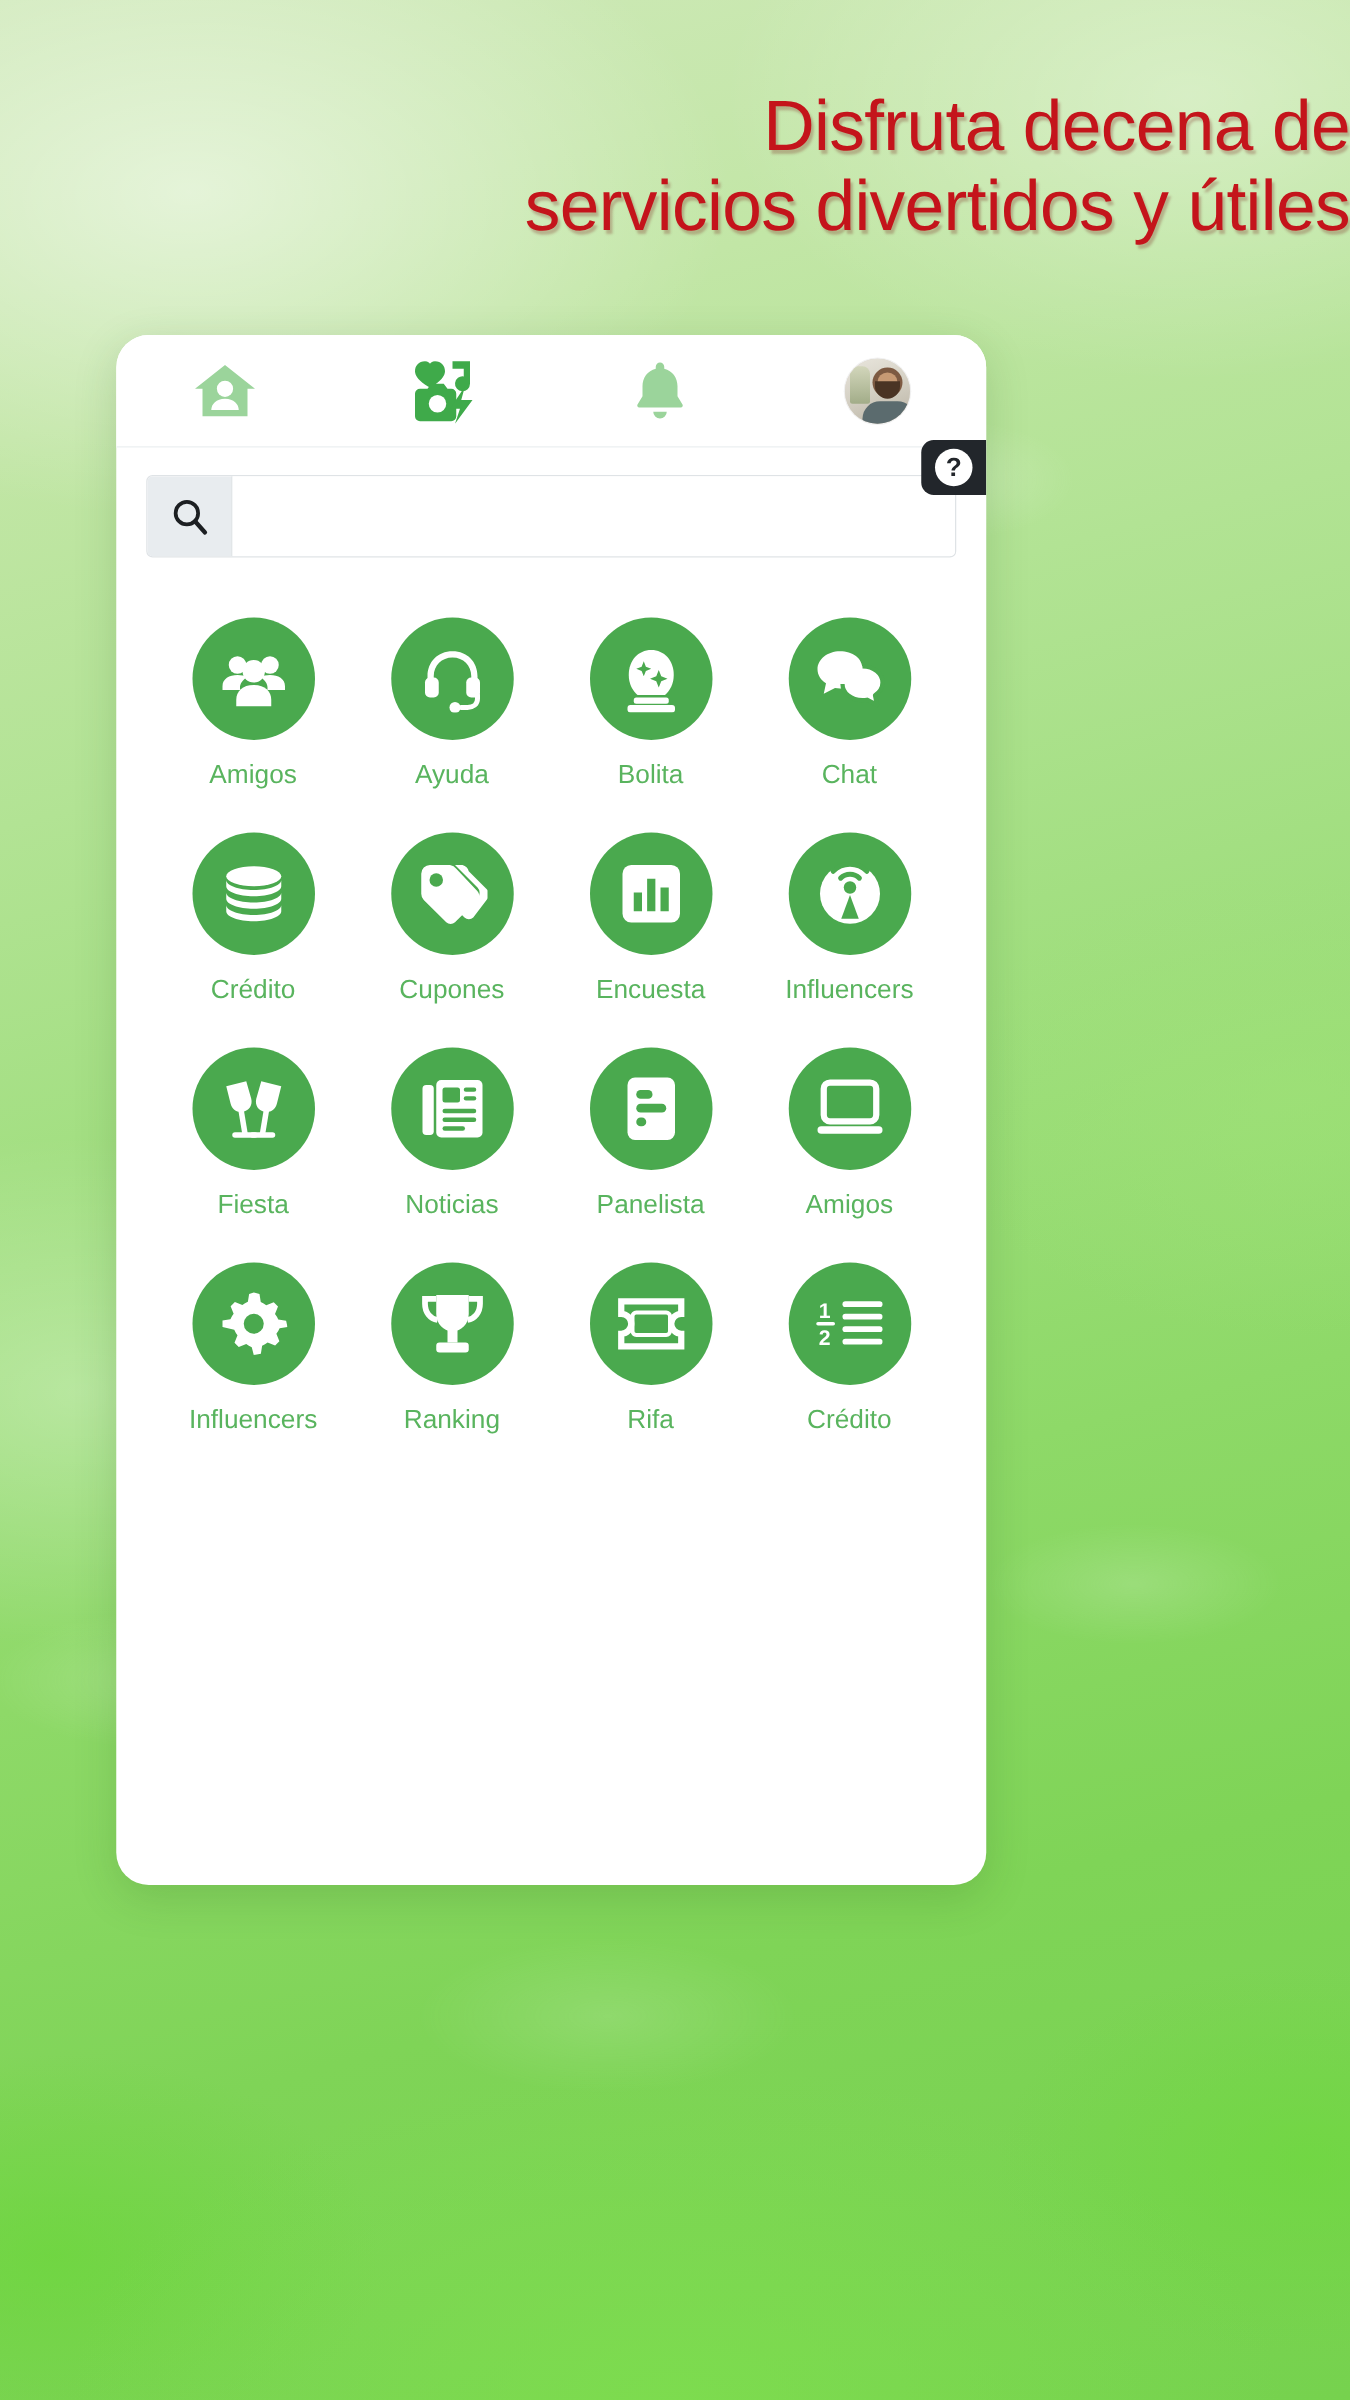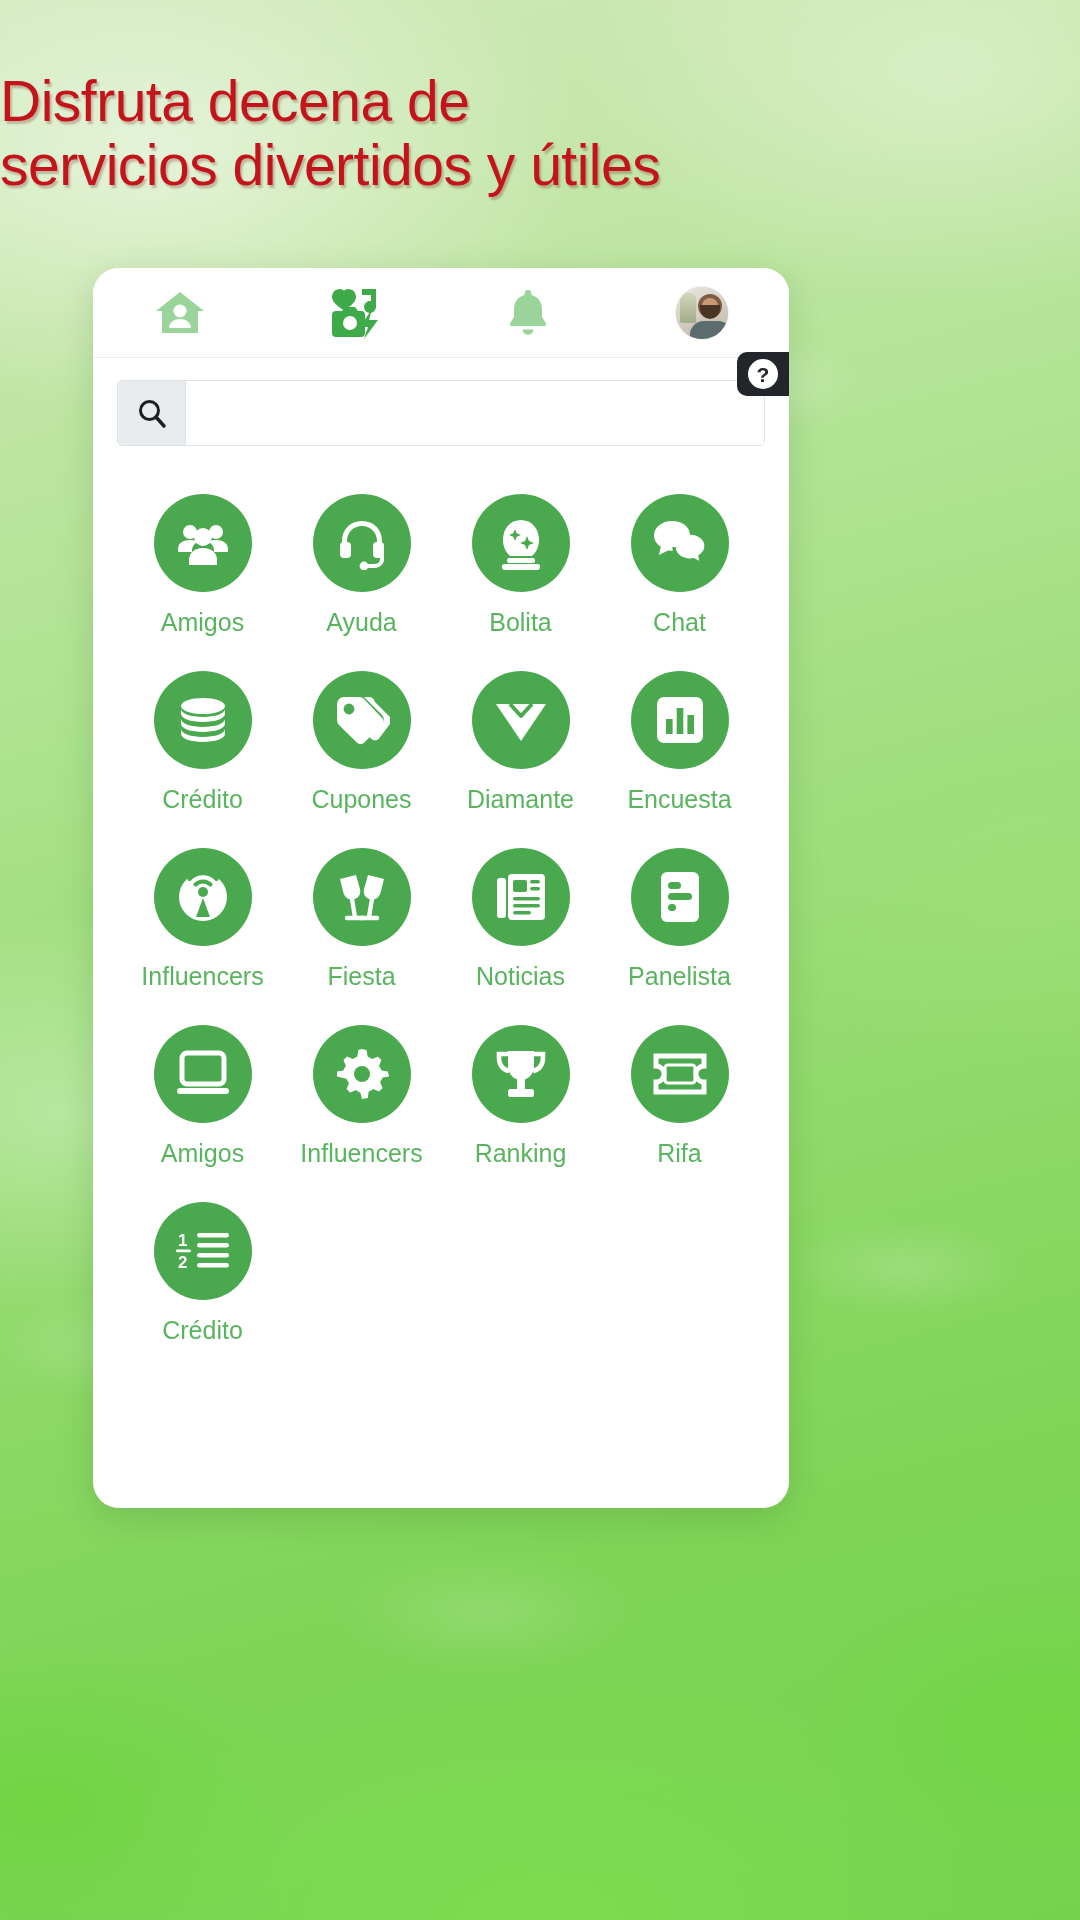--- a/index.html
+++ b/index.html
@@ -24,21 +24,21 @@
   #bg .g2 { position:absolute; inset:0; opacity:.35;
     background:
       radial-gradient(ellipse 180px 90px at 22% 26%, rgba(255,255,255,.8), transparent 70%),
       radial-gradient(ellipse 150px 70px at 70% 20%, rgba(255,255,255,.6), transparent 70%),
       radial-gradient(ellipse 200px 80px at 12% 70%, rgba(255,255,255,.5), transparent 70%),
       radial-gradient(ellipse 170px 70px at 84% 66%, rgba(255,255,255,.45), transparent 70%),
       radial-gradient(ellipse 220px 90px at 45% 84%, rgba(255,255,255,.38), transparent 70%);
   }
   #wrap { position:relative; z-index:2; width:1080px; height:1920px; }
 
-  .headline { text-align:left; padding-top:70px; }
+  .headline { text-align:right; padding-top:70px; }
   .headline div {
     font-size:57px; font-weight:400; line-height:1.12;
     color:#c4141b; letter-spacing:-.5px;
     text-shadow: 2px 3px 2px rgba(120,30,25,.28);
   }
 
   .phone {
     position:absolute; left:93px; top:268px;
     width:696px; height:1240px;
     background:#ffffff; border-radius:26px;
@@ -99,21 +99,21 @@
     display:grid; grid-template-columns:repeat(4,1fr);
     row-gap:0px; padding:18px 30px 0 30px;
   }
   .tile { display:flex; flex-direction:column; align-items:center; padding:16px 0 18px 0; }
   .tile .disc {
     width:98px; height:98px; border-radius:50%;
     background:#4aa94e; display:flex; align-items:center; justify-content:center;
   }
   .tile .disc svg { display:block; }
   .tile .lbl {
-    margin-top:16px; font-size:25px; color:#59b45e; font-weight:400;
+    margin-top:16px; font-size:21px; color:#59b45e; font-weight:400;
     text-align:center; white-space:nowrap;
   }
 </style>
 </head>
 <body>
 
 <div id="bg">
   <div class="g1"></div>
     <div class="g2"></div>
 </div>
@@ -258,29 +258,20 @@
         <div class="disc">
           <svg width="56" height="52" viewBox="0 0 56 52">
             <path d="M26 3 H10 a7 7 0 0 0 -7 7 v16 a7 7 0 0 0 2 4.9 L23 48.8 a5 5 0 0 0 7 0 L48 31 a5 5 0 0 0 0 -7 L31 6 A7 7 0 0 0 26 3 z" fill="#fff"></path>
             <circle cx="15" cy="15" r="5.4" fill="#4aa94e"></circle>
             <path d="M36 3 h-6 l18 18 a6 6 0 0 1 0 8.4 l-13 13 l2.6 2.6 a5 5 0 0 0 7 0 L56 30 a5 5 0 0 0 0 -7 L41 8 A7 7 0 0 0 36 3 z" fill="#fff"></path>
           </svg>
         </div>
         <div class="lbl">Cupones</div>
       </div>
 
-      <div class="tile">
-        <div class="disc">
-          <svg width="56" height="48" viewBox="0 0 56 48">
-            <path d="M3 8 h50 L28 45 z" fill="#fff"></path>
-            <path d="M17 8 l11 12 l11 -12" fill="none" stroke="#4aa94e" stroke-width="4" stroke-linejoin="round"></path>
-          </svg>
-        </div>
-        <div class="lbl">Diamante</div>
-      </div>
 
       <div class="tile">
         <div class="disc">
           <svg width="50" height="50" viewBox="0 0 50 50">
             <rect x="2" y="2" width="46" height="46" rx="7" fill="#fff"></rect>
             <rect x="11" y="24" width="6.6" height="15" fill="#4aa94e"></rect>
             <rect x="21.7" y="13" width="6.6" height="26" fill="#4aa94e"></rect>
             <rect x="32.4" y="20" width="6.6" height="19" fill="#4aa94e"></rect>
           </svg>
         </div>

